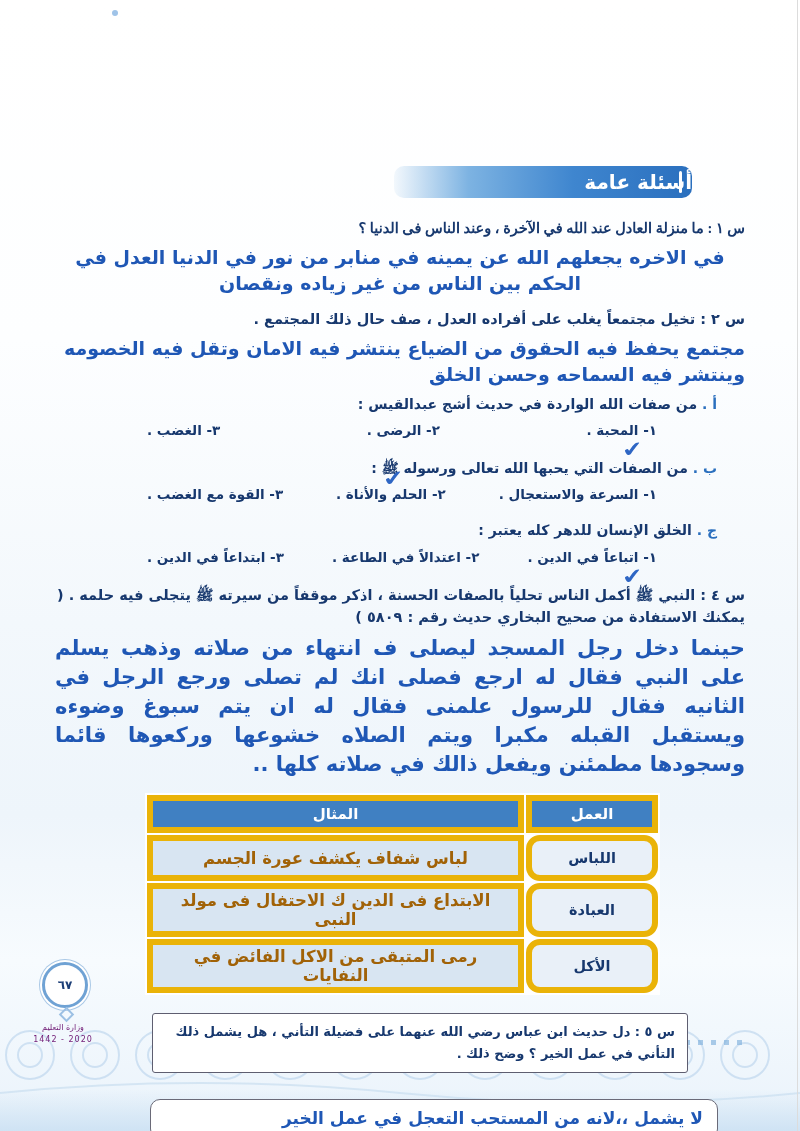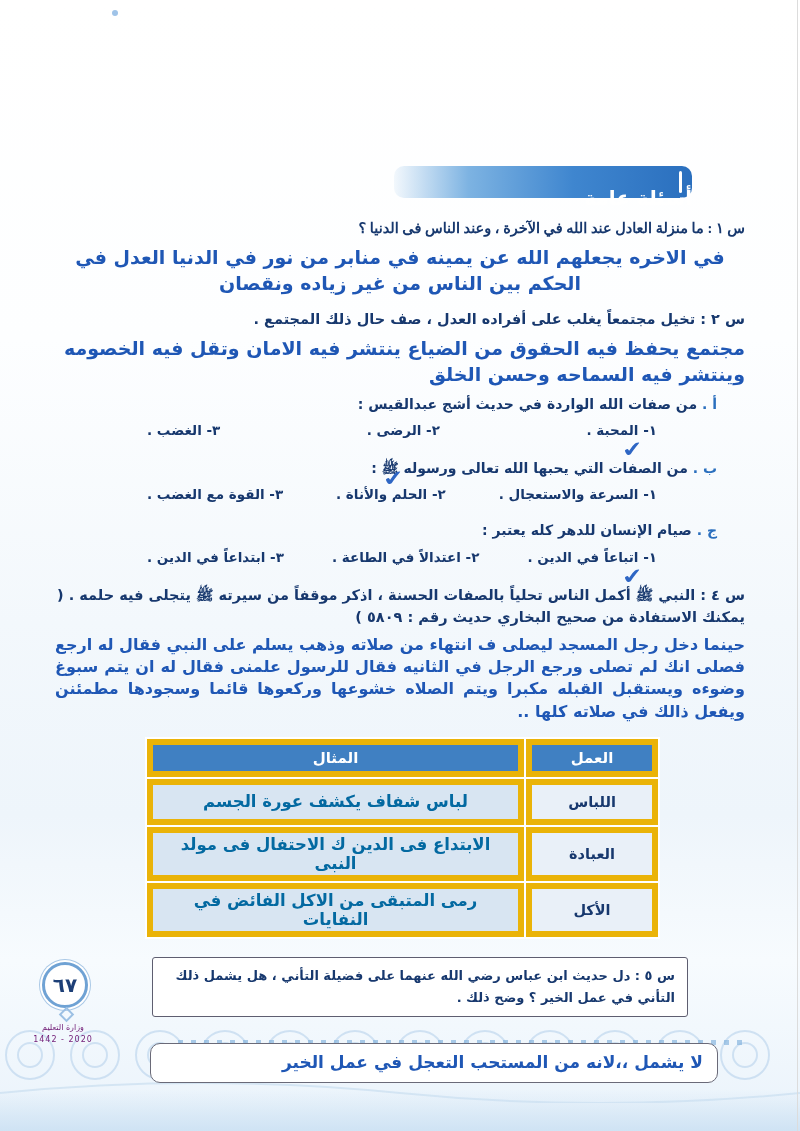--- a/index.html
+++ b/index.html
@@ -20,21 +20,21 @@
   .content{position:relative;z-index:2;padding:0 55px;}
 
   
   .banner{
     position:relative;width:298px;height:32px;line-height:32px;
     margin:166px 53px 0 auto;border-radius:10px;
     background:linear-gradient(to left,#2a6fbe 0%,#3f86cf 40%,#7db3e2 75%,rgba(160,200,235,0.12) 100%);
     color:#ffffff;font-size:20px;font-weight:bold;
     text-align:right;padding-right:0;
   }
-  .banner .banner-text{display:inline-block;margin-top:16px;}
+  .banner .banner-text{display:inline-block;}
   .banner-accent{position:absolute;right:10px;top:5px;bottom:5px;width:3px;background:#ffffff;border-radius:2px;}
 
   .question{color:#17386e;font-weight:bold;font-size:14.5px;line-height:1.5;margin:0;text-align:right;}
   .answer{color:#1f57b5;font-weight:bold;font-size:19px;line-height:1.4;margin:0;}
   .q1q{margin-top:20px;font-family:Liberation Serif, serif;}
   .q1a{margin-top:4px;text-align:center;}
   .q2q{margin-top:12px;}
   .q2a{margin-top:4px;text-align:right;}
 
   .q3h{margin-top:12px;}
@@ -49,39 +49,39 @@
   .check{
     position:absolute;color:#2e66c4;font-size:20px;font-weight:bold;
     transform:rotate(-8deg) scaleX(1.25);
   }
   .check-below{top:15px;right:16px;}
   .check-above{top:-20px;right:44px;}
   .row-b{margin-top:20px;}
   .row-c{margin-top:18px;}
 
   .q4q{margin-top:20px;}
-  .q4a{margin-top:6px;font-size:16px;line-height:1.38;text-align:justify;}
+  .q4a{margin-top:6px;font-size:21px;line-height:1.38;text-align:justify;}
 
   table.wtable{
     border-collapse:separate;border-spacing:2px;
     width:515px;margin:14px 85px 0 auto;
     background:#ffffff;
   }
   table.wtable th,table.wtable td{border:6px solid #eab308;}
   table.wtable th{
     background:#4080c2;color:#ffffff;font-size:15px;font-weight:bold;
     height:24px;text-align:center;padding:1px 6px;
   }
   th.col-action{width:108px;}
   td.cell-action{
     background:#e9f0f8;color:#17386e;font-weight:bold;font-size:14.5px;
-    text-align:center;height:30px;padding:2px 6px;
+    text-align:center;height:30px;padding:2px 6px;border-radius:14px;
   }
   td.cell-example{
-    background:#d8e5f2;color:#0369a1;font-weight:bold;font-size:16.5px;
+    background:#d8e5f2;color:#a16207;font-weight:bold;font-size:16.5px;
     text-align:center;height:30px;padding:2px 8px;
   }
 
   .qbox{
     width:536px;margin:18px 57px 0 auto;box-sizing:border-box;
     border:1.4px solid #5e5e70;border-radius:3px;background:#ffffff;
     padding:7px 12px;color:#17386e;font-weight:bold;font-size:13px;line-height:1.7;
     text-align:right;
   }
   .ansbox{
@@ -90,21 +90,21 @@
     padding:7px 14px;color:#1f57b5;font-weight:bold;font-size:17px;line-height:1.4;
     text-align:right;
   }
 
   
   .medallion{
     position:absolute;left:42px;top:962px;width:40px;height:40px;z-index:3;
     border-radius:50%;background:#ffffff;border:3px solid #6fa2d4;
     box-shadow:0 0 0 2px #ffffff,0 0 0 3px #a9c8e6;
     display:flex;align-items:center;justify-content:center;
-    color:#1d3f77;font-size:20px;font-weight:bold;
+    color:#1d3f77;font-size:12px;font-weight:bold;
   }
   .medallion::after{
     content:"";position:absolute;left:50%;top:calc(100% + 4px);
     width:7px;height:7px;margin-left:-4px;transform:rotate(45deg);
     border:2px solid #9cc0e4;
   }
   .ministry{
     position:absolute;left:18px;top:1022px;width:90px;z-index:3;
     color:#701a75;text-align:center;line-height:1.5;
   }
@@ -171,21 +171,21 @@
         <span class="opt-text">٢- الحلم والأناة .</span>
         <span class="check check-above">✔</span>
       </span>
       <span class="opt">
         <span class="opt-text">٣- القوة مع الغضب .</span>
       </span>
     </div>
 
     <p class="sub-label row-c">
       <span class="letter">ج .</span>
-      <span>صيام الإنسان للدهر كله يعتبر :</span>
+      <span>الخلق الإنسان للدهر كله يعتبر :</span>
     </p>
     <div class="options">
       <span class="opt">
         <span class="opt-text">١- اتباعاً في الدين .</span>
         <span class="check check-below">✔</span>
       </span>
       <span class="opt">
         <span class="opt-text">٢- اعتدالاً في الطاعة .</span>
       </span>
       <span class="opt">

